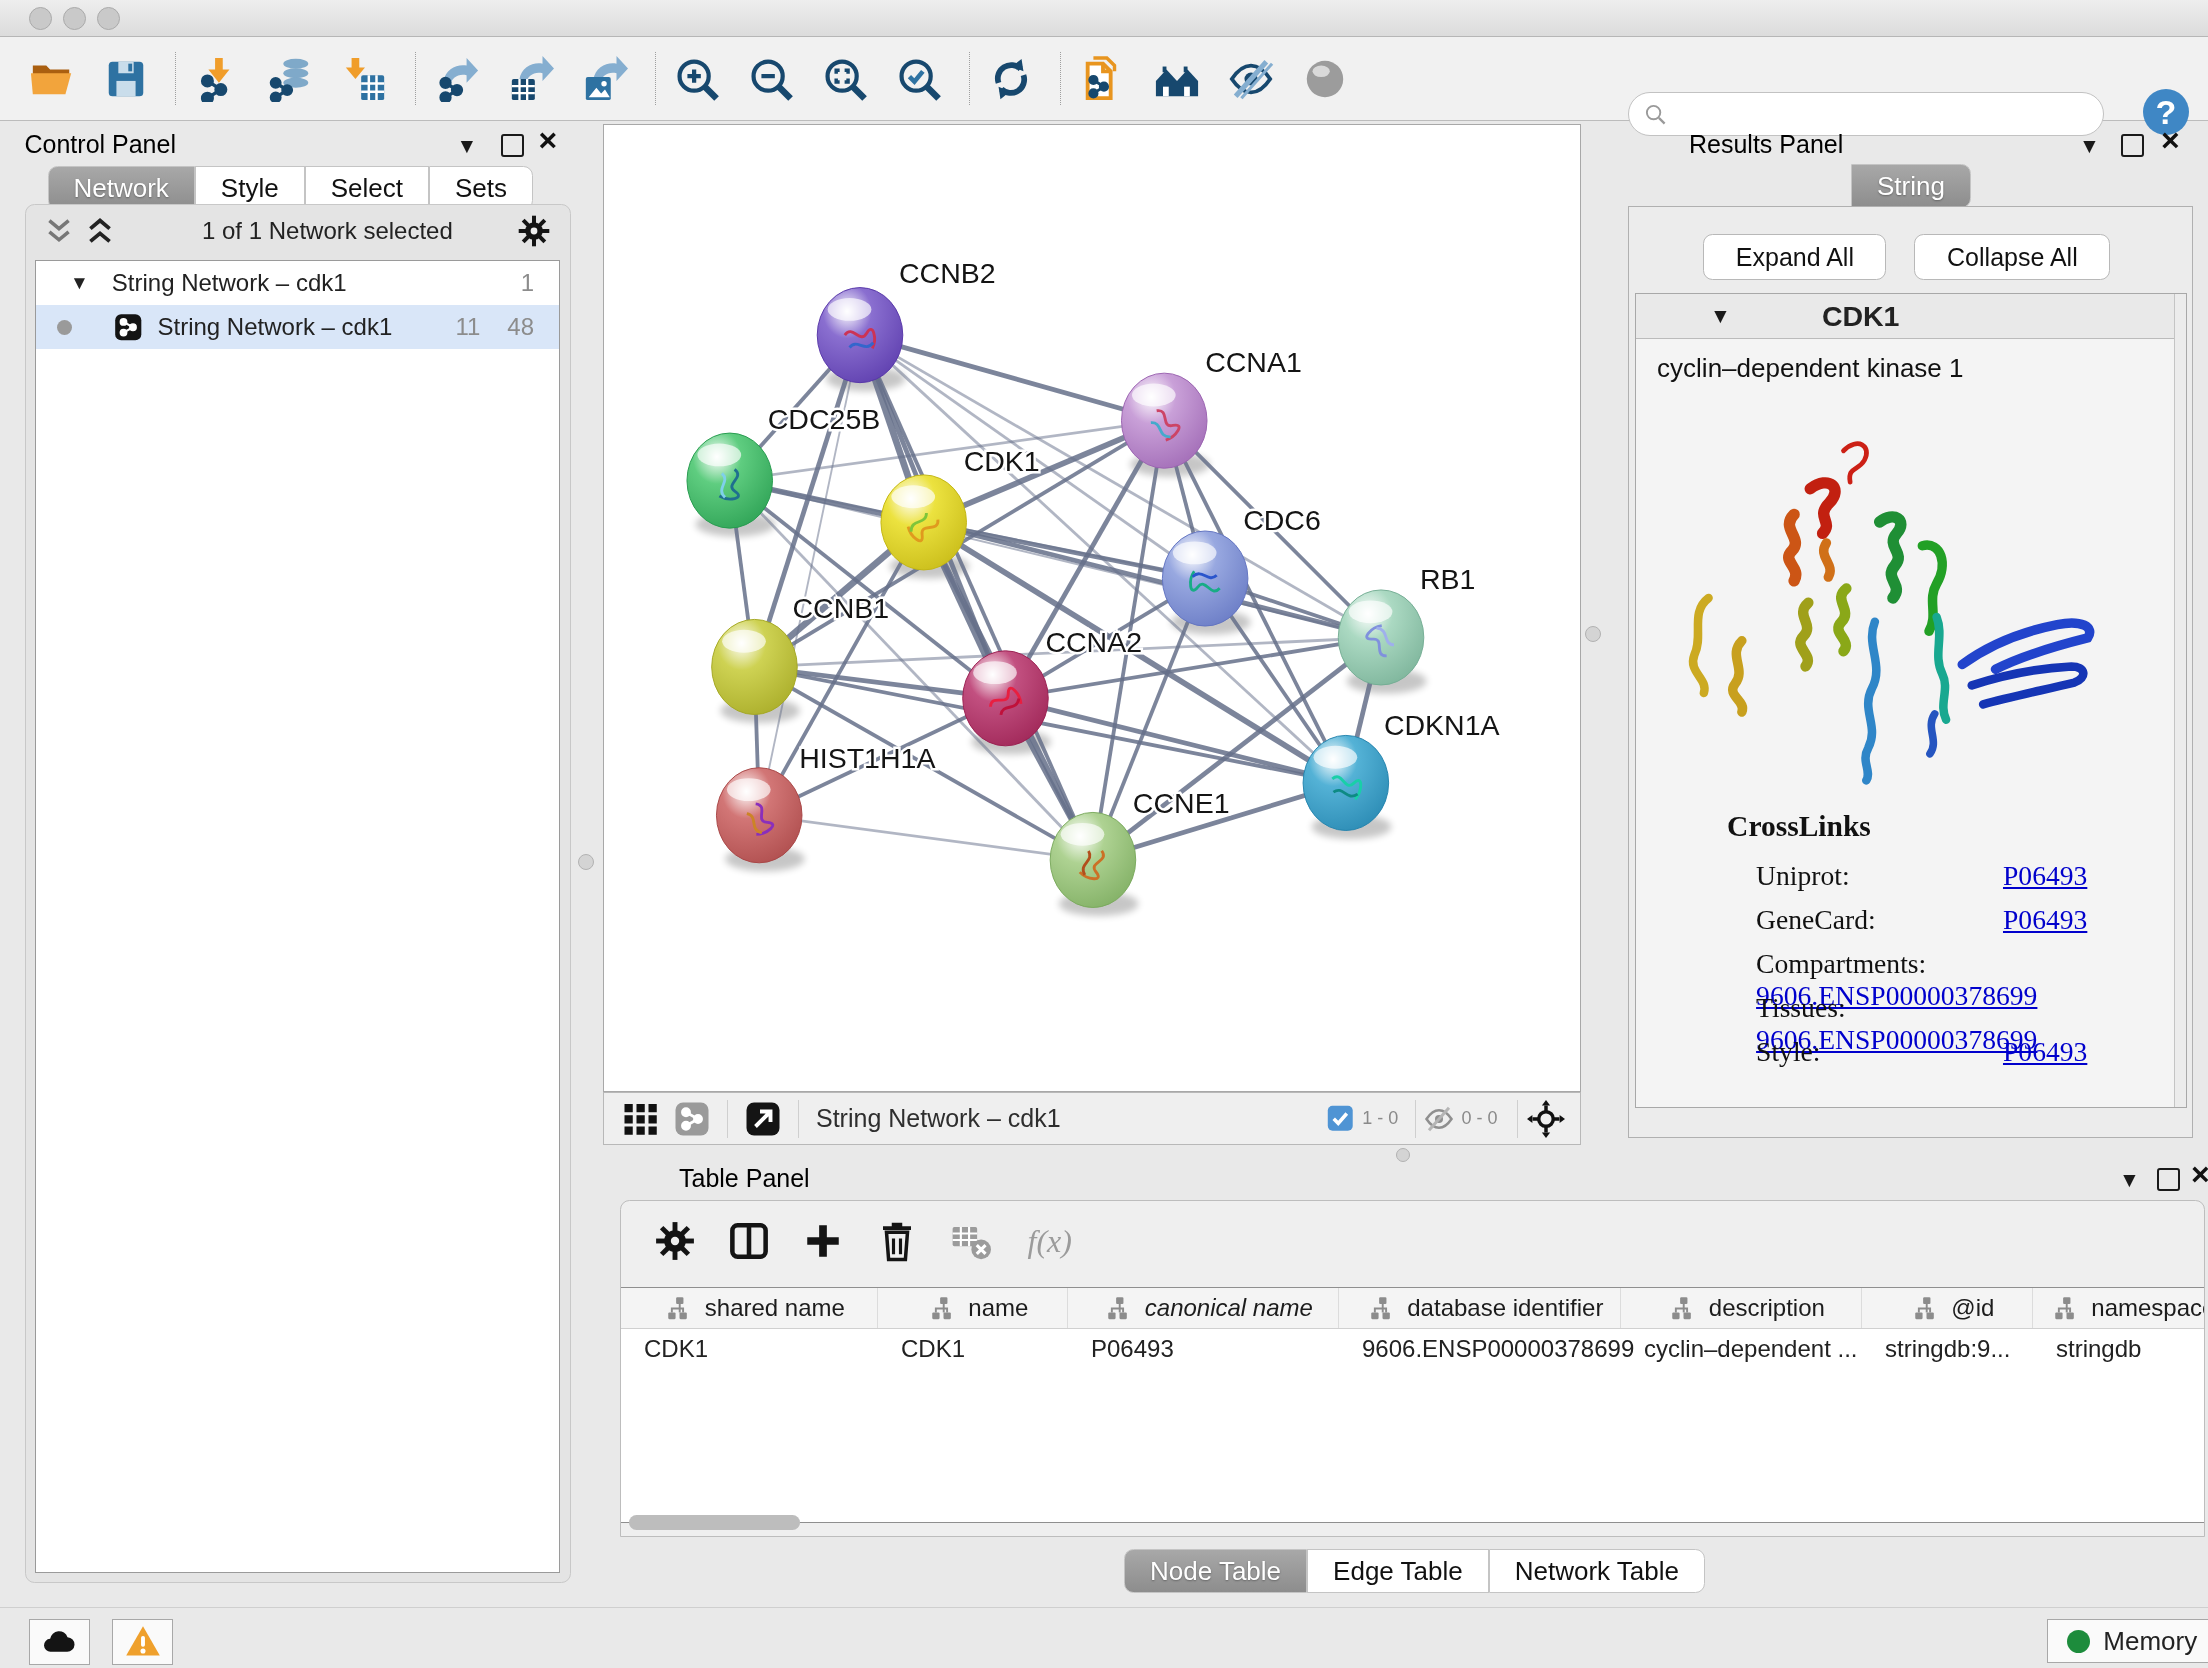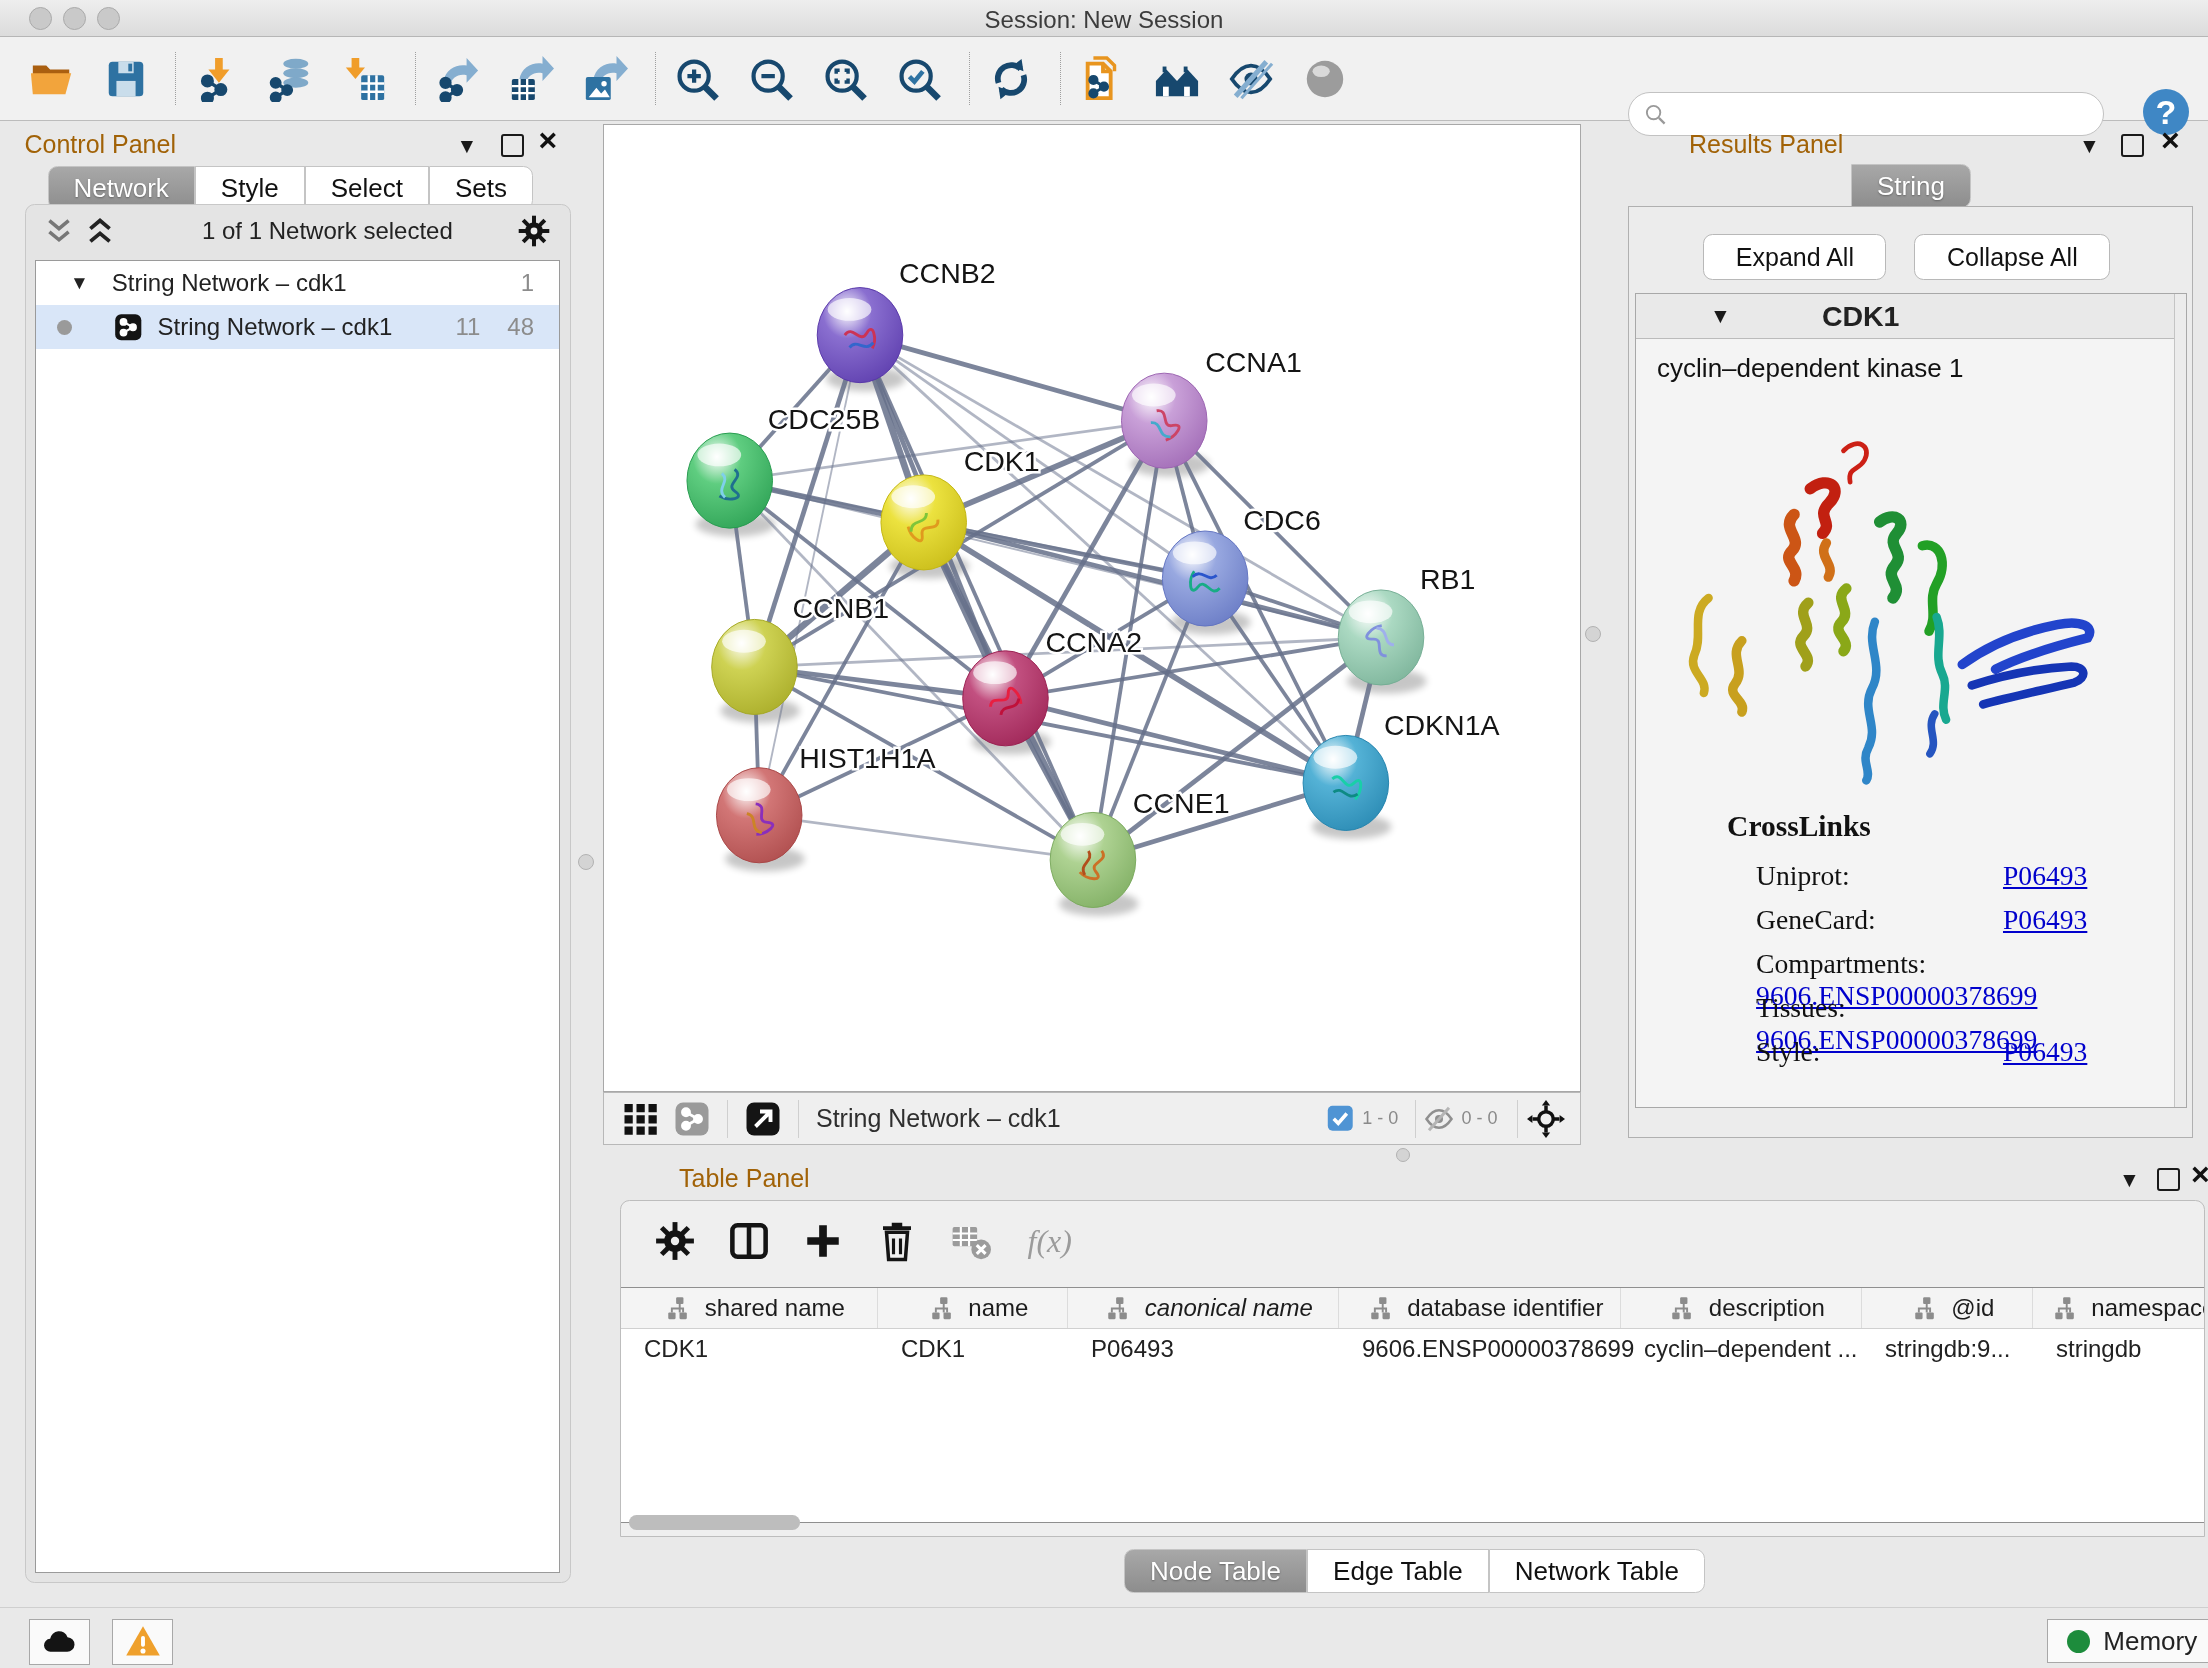--- a/index.html
+++ b/index.html
@@ -16,21 +16,21 @@
   .tbrow{display:flex;align-items:center;height:100%;padding-left:25px;}
   .tbtn{width:53px;height:53px;display:flex;align-items:center;justify-content:center;margin-right:21px;}
   .tbtn svg{width:46px;height:46px;}
   .tb-sep{height:53px;border-left:1.9px dotted #9f9f9f;margin:0 15px 0 1.9px;}
   .searchbox{left:1628px;top:55px;width:476px;height:44px;background:#fff;border:1px solid #c2c2c2;
     border-radius:22px;display:flex;align-items:center;padding-left:15px;box-sizing:border-box;}
   .searchbox input{border:none;outline:none;font-size:23px;width:399px;background:transparent;
     font-family:"Liberation Sans",sans-serif;}
   .mag{width:23px;height:23px;margin-right:9.5px;}
   
-  .pHead{font-size:25px;color:#a16207;}
+  .pHead{font-size:25px;color:#000000;}
   .floatbox{display:inline-block;width:19px;height:19px;border:2.9px solid #1a1a1a;border-radius:2.9px;}
   .tab{display:inline-block;padding:5.7px 25px;font-size:26px;background:#fff;border:1px solid #c4c4c4;
        color:#111;}
   .tab.sel{background:linear-gradient(#a8a8a8,#8d8d8d);color:#fff;text-shadow:0 1px 1.9px #666;}
   .tab.first{border-radius:9.5px 0 0 9.5px;}
   .tab.last{border-radius:0 9.5px 9.5px 0;}
   
   .cpanel{left:9.5px;top:126px;width:559px;height:1459px;}
   .cp-inner{left:15px;top:78px;width:544px;height:1377px;background:#e4e4e4;border:1px solid #c8c8c8;
     border-radius:9.5px;}
@@ -339,21 +339,20 @@
 </symbol>
 </defs>
 </svg>
 
 <div class="app">
 
   <div class="abs titlebar">
     <span class="abs tl" style="left:28.5px"></span>
     <span class="abs tl" style="left:63px"></span>
     <span class="abs tl" style="left:97px"></span>
-    <div class="abs wintitle">Session: New Session</div>
   </div>
 
   <div class="abs toolbar">
     <div class="tbrow" id="toolbar-groups">
         <span class="tbtn">
           <svg viewBox="0 0 48 48" width="46" height="46">
             <use href="#open-session-icon"></use>
           </svg>
         </span>
         <span class="tbtn">

